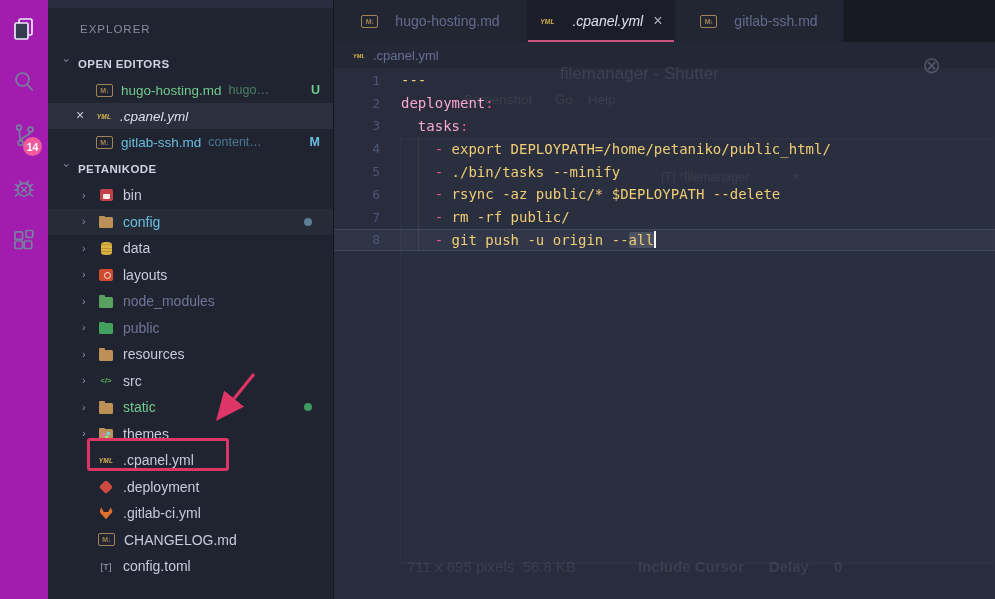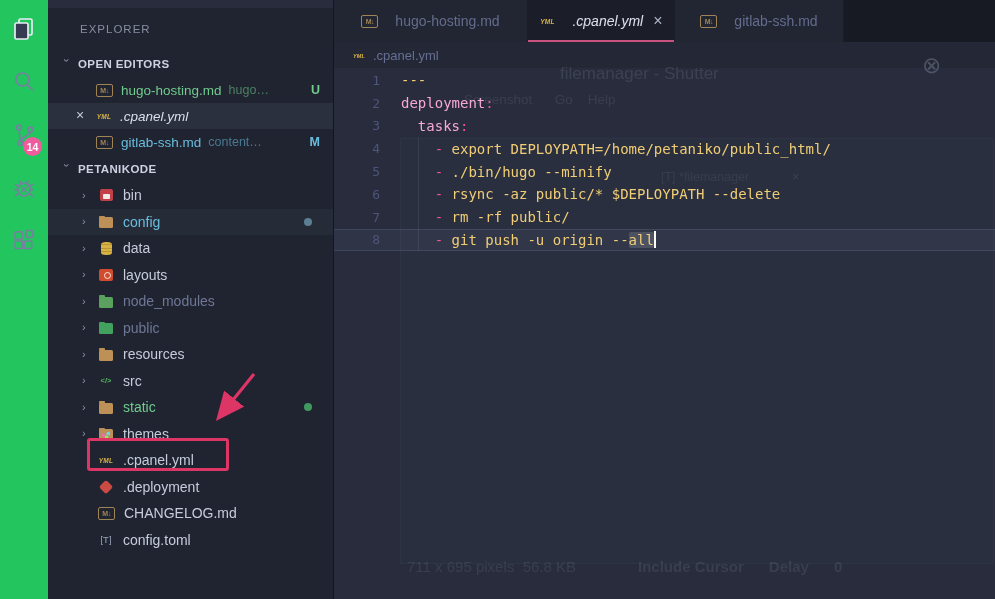--- a/index.html
+++ b/index.html
@@ -1,20 +1,20 @@
 <!DOCTYPE html>
 <html><head>
 <meta charset="utf-8">
 <style>
   html,body{margin:0;padding:0;background:#14161e;}
   .app{position:relative;width:995px;height:599px;overflow:hidden;display:flex;
        background:#282c3c;font-family:"Liberation Sans",sans-serif;
        -webkit-font-smoothing:antialiased;}
   
-  .activitybar{width:48px;flex:0 0 48px;background:#22c55e;padding-top:4px;box-sizing:border-box;}
+  .activitybar{width:48px;flex:0 0 48px;background:#a21caf;padding-top:4px;box-sizing:border-box;}
   .ab-btn{width:48px;height:53px;display:flex;align-items:center;justify-content:center;position:relative;cursor:pointer;}
   .ab-btn svg{stroke:#76819f;fill:none;stroke-width:1.7;stroke-linecap:round;stroke-linejoin:round;}
   .ab-btn.active svg{stroke:#e9ecf6;}
   .ab-badge{position:absolute;left:23px;top:27px;width:19px;height:19px;border-radius:50%;
     background:#ef5b9c;color:#fff;font-size:10.5px;font-weight:bold;
     display:flex;align-items:center;justify-content:center;}
   
   .sidebar{width:285px;flex:0 0 285px;background:#202330;position:relative;color:#c6ccdc;margin-top:8px;}
   .sb-title{height:42px;display:flex;align-items:center;padding-left:32px;
     font-size:11.5px;letter-spacing:1px;color:#868da2;}
@@ -254,20 +254,25 @@
           <span class="fi fi-yml">YML</span>
           <span class="lbl">.cpanel.yml</span>
         </div>
         <div class="tree-row">
           <span class="chev tree-chev"></span>
           <span class="fi fi-git"></span>
           <span class="lbl">.deployment</span>
         </div>
         <div class="tree-row">
           <span class="chev tree-chev"></span>
+          <span class="fi fi-gitlab"></span>
+          <span class="lbl">.gitlab-ci.yml</span>
+        </div>
+        <div class="tree-row">
+          <span class="chev tree-chev"></span>
           <span class="fi fi-md">M↓</span>
           <span class="lbl">CHANGELOG.md</span>
         </div>
         <div class="tree-row">
           <span class="chev tree-chev"></span>
           <span class="fi fi-toml">[T]</span>
           <span class="lbl">config.toml</span>
         </div>
       </div>
   </aside>
@@ -294,21 +299,21 @@
     <div class="breadcrumb">
       <span class="fi fi-yml">YML</span>
       <span>.cpanel.yml</span>
     </div>
     <div class="code" id="code">
       <div class="indent-guide"></div>
     <div class="cl"><span class="ln">1</span><span class="ct"><span class="tk-y">---</span></span></div>
         <div class="cl"><span class="ln">2</span><span class="ct"><span class="tk-c">deployment</span><span class="tk-p">:</span></span></div>
         <div class="cl"><span class="ln">3</span><span class="ct"><span class="tk-w">  </span><span class="tk-c">tasks</span><span class="tk-p">:</span></span></div>
         <div class="cl"><span class="ln">4</span><span class="ct"><span class="tk-w">    </span><span class="tk-p">- </span><span class="tk-y">export DEPLOYPATH=/home/petaniko/public_html/</span></span></div>
-        <div class="cl"><span class="ln">5</span><span class="ct"><span class="tk-w">    </span><span class="tk-p">- </span><span class="tk-y">./bin/hugo --minify</span></span></div>
+        <div class="cl"><span class="ln">5</span><span class="ct"><span class="tk-w">    </span><span class="tk-p">- </span><span class="tk-y">./bin/tasks --minify</span></span></div>
         <div class="cl"><span class="ln">6</span><span class="ct"><span class="tk-w">    </span><span class="tk-p">- </span><span class="tk-y">rsync -az public/* $DEPLOYPATH --delete</span></span></div>
         <div class="cl"><span class="ln">7</span><span class="ct"><span class="tk-w">    </span><span class="tk-p">- </span><span class="tk-y">rm -rf public/</span></span></div>
         <div class="cl cur"><span class="ln">8</span><span class="ct"><span class="tk-w">    </span><span class="tk-p">- </span><span class="tk-y">git push -u origin --</span><span class="tk-y hl">all</span><span class="cursor"></span></span></div>
       </div>
 
     <div class="ghost">
       <div class="g-rect"></div>
       <div class="g-title">filemanager - Shutter</div>
       <div class="g-menu">Screenshot      Go    Help</div>
       <div class="g-x">⊗</div>

